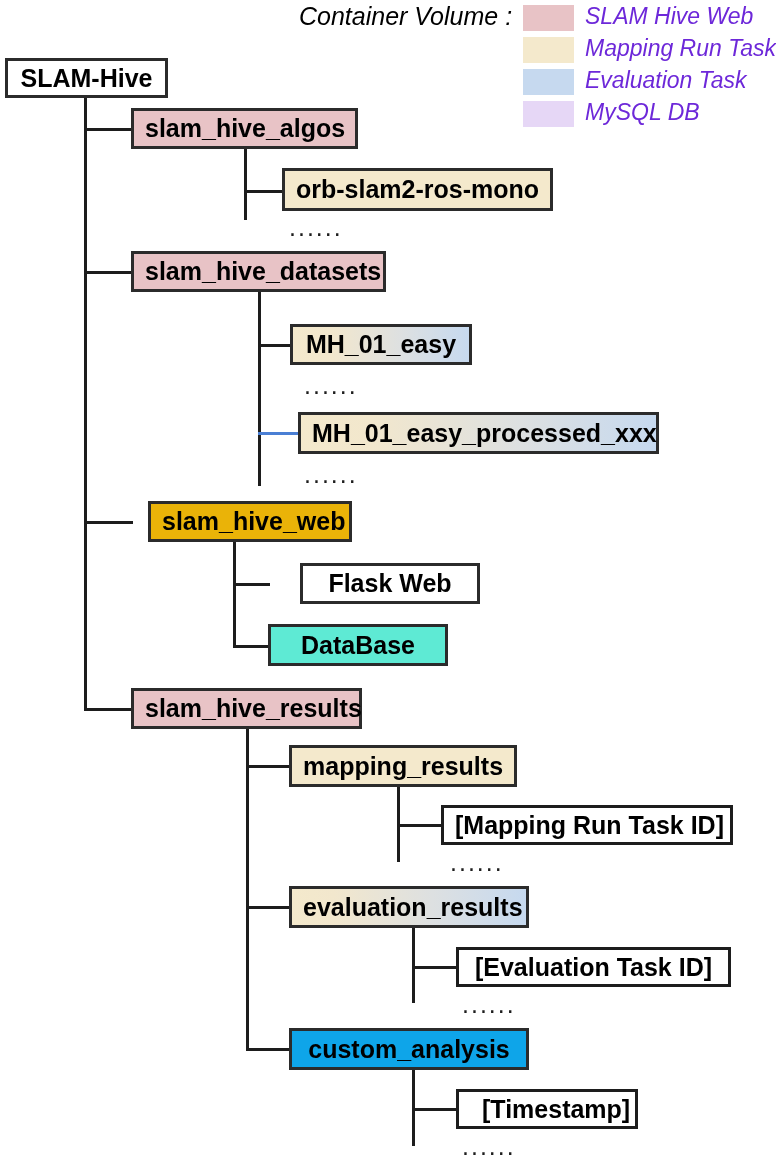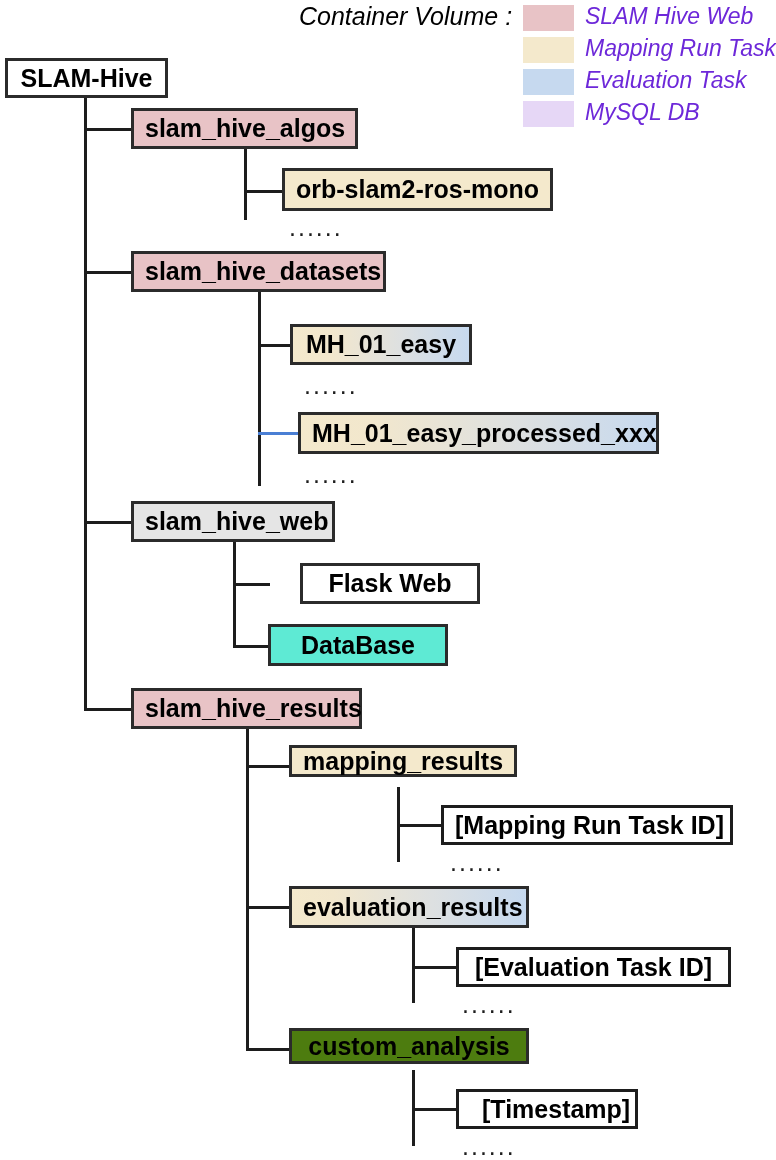--- a/index.html
+++ b/index.html
@@ -153,56 +153,56 @@
     <span class="lbl">MH_01_easy</span>
   </div>
   <div class="dots" style="left:304px; top:373px;">......</div>
 
   <div class="node" style="left:298px; top:412px; width:361px; height:42px;
               background:linear-gradient(to right,#f4e9cc 0%,#f2e7cd 20%,#dde0e1 62%,#c6d9ef 100%);">
     <span class="lbl">MH_01_easy_processed_xxx</span>
   </div>
   <div class="dots" style="left:304px; top:462px;">......</div>
 
-  <div class="node" style="left:131px; top:501px; width:204px; height:41px; background:#e5e5e5;">
+  <div class="node" style="left:148px; top:501px; width:204px; height:41px; background:#eab308;">
     <span class="lbl">slam_hive_web</span>
   </div>
 
   <div class="node" style="left:268px; top:563px; width:180px; height:41px; background:#ffffff;margin-left:32px;">
     <span class="lbl">Flask Web</span>
   </div>
 
   <div class="node" style="left:268px; top:624px; width:180px; height:42px; background:#5eead4;">
     <span class="lbl">DataBase</span>
   </div>
 
   <div class="node" style="left:131px; top:688px; width:231px; height:41px; background:#e8c3c6;">
     <span class="lbl">slam_hive_results</span>
   </div>
 
-  <div class="node" style="left:289px; top:745px; width:228px; height:32px; background:#f4e9cc;">
+  <div class="node" style="left:289px; top:745px; width:228px; height:42px; background:#f4e9cc;">
     <span class="lbl">mapping_results</span>
   </div>
 
   <div class="node thin" style="left:441px; top:805px; width:292px; height:40px; background:#ffffff;">
     <span class="lbl">[Mapping Run Task ID]</span>
   </div>
   <div class="dots" style="left:450px; top:850px;">......</div>
 
   <div class="node thin" style="left:456px; top:947px; width:275px; height:40px; background:#ffffff;">
     <span class="lbl">[Evaluation Task ID]</span>
   </div>
 
   <div class="node" style="left:289px; top:886px; width:240px; height:42px;
               background:linear-gradient(to right,#f4e9cc 0%,#f2e7cd 18%,#dde0e1 60%,#c6d9ef 100%);">
     <span class="lbl">evaluation_results</span>
   </div>
   <div class="dots" style="left:462px; top:992px;">......</div>
 
-  <div class="node" style="left:289px; top:1028px; width:240px; height:36px; background:#4d7c0f;">
+  <div class="node" style="left:289px; top:1028px; width:240px; height:42px; background:#0ea5e9;">
     <span class="lbl">custom_analysis</span>
   </div>
 
   <div class="node thin" style="left:456px; top:1089px; width:182px; height:40px; background:#ffffff;padding-left:12px;">
     <span class="lbl">[Timestamp]</span>
   </div>
   <div class="dots" style="left:462px; top:1134px;">......</div>
 
 </div>
 

